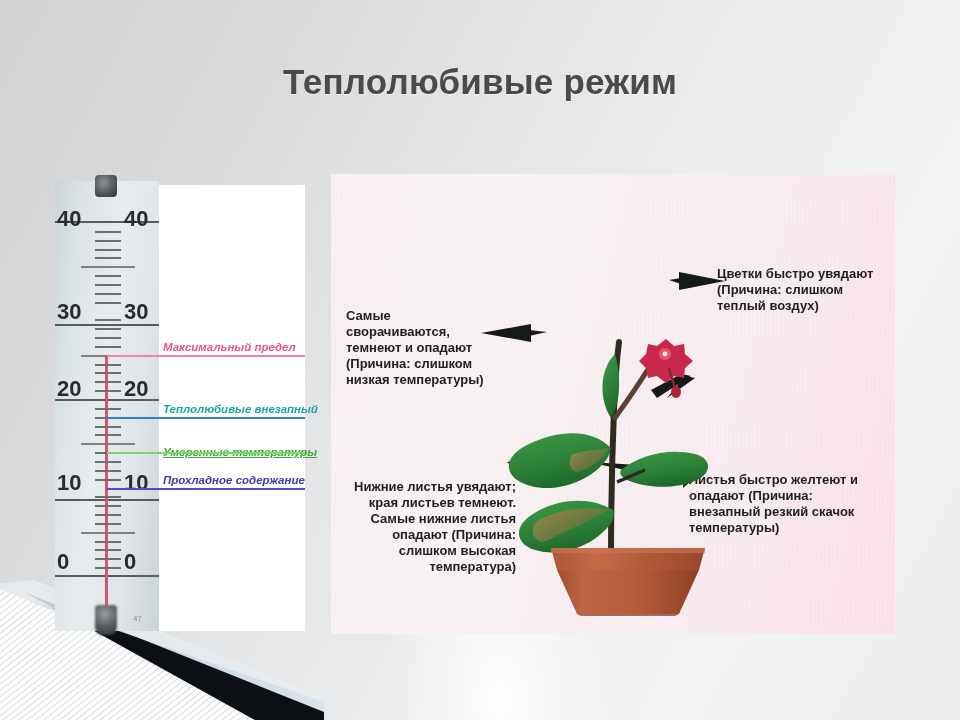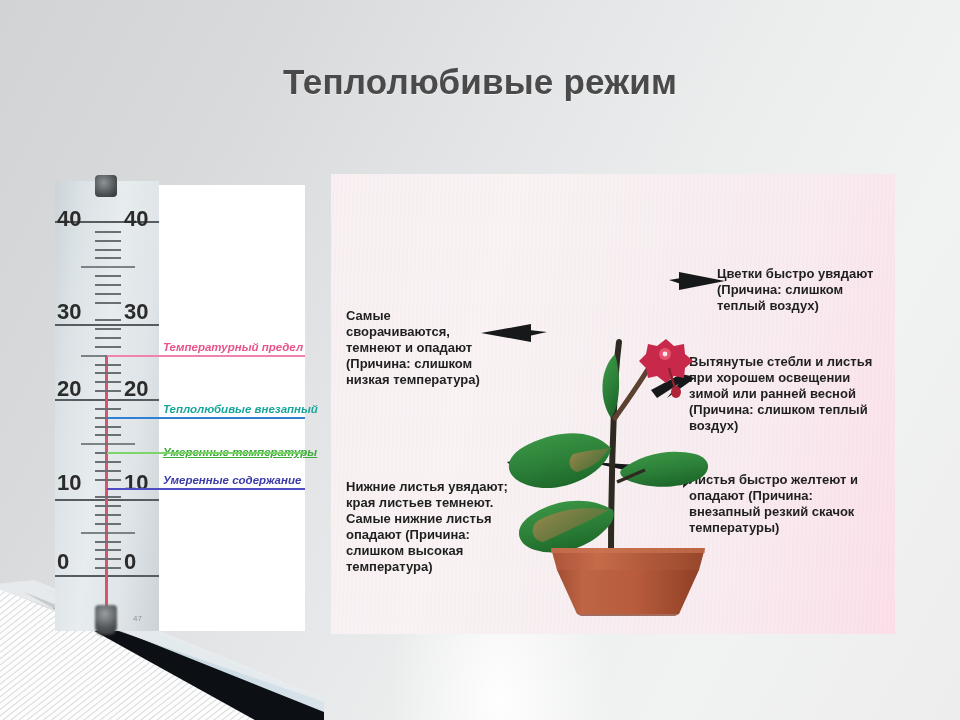--- a/index.html
+++ b/index.html
@@ -136,21 +136,21 @@
   }
 
   .callout {
     position: absolute;
     font-size: 13px; font-weight: bold; color: #1f1f1f;
     line-height: 1.235;
   }
   .callout .cause { font-weight: bold; }
 
   #c-leaves-curl   { left: 15px;  top: 134px; width: 152px; }
-  #c-lower-leaves  { left: 15px;  top: 305px; width: 170px; }
+  #c-lower-leaves  { left: 15px;  top: 305px; width: 170px; text-align: right; }
   #c-flowers       { left: 386px; top: 92px;  width: 165px; }
   #c-stretched     { left: 358px; top: 180px; width: 188px; }
   #c-yellow-leaves { left: 358px; top: 298px; width: 178px; }
 
   
   .arrow { position: absolute; }
 
   
   #plant { position: absolute; left: 168px; top: 84px; width: 234px; height: 360px; }
 </style>
@@ -242,58 +242,54 @@
         <div class="tick small" style="top: 102.95px;"></div>
         <div class="tick small" style="top: 94.1px;"></div>
         <div class="tick mid" style="top: 85.25px;"></div>
         <div class="tick small" style="top: 76.4px;"></div>
         <div class="tick small" style="top: 67.55px;"></div>
         <div class="tick small" style="top: 58.7px;"></div>
         <div class="tick small" style="top: 49.85px;"></div>
       </div>
 
     <div id="thermo-panel">
-        <div class="band-label" style="top: 156.75px; color: rgb(232, 83, 139);">Температурный предел</div>
+        <div class="band-label" style="top: 156.75px; color: rgb(232, 83, 139);">Максимальный предел</div>
         <div class="band-line" style="top: 169.75px; left: 0px; width: 146px; background: rgb(240, 131, 173);"></div>
         <div class="band-label" style="top: 218.7px; color: rgb(24, 166, 156);">Теплолюбивые внезапный</div>
         <div class="band-line" style="top: 231.7px; left: 0px; width: 146px; background: rgb(47, 127, 212);"></div>
         <div class="band-label" style="top: 262px; color: rgb(58, 169, 58); text-decoration: underline;">Умеренные температуры</div>
         <div class="band-line" style="top: 267.1px; left: 0px; width: 146px; background: rgb(127, 212, 106);"></div>
-        <div class="band-label" style="top: 289.5px; color: rgb(59, 59, 168);">Умеренные содержание</div>
+        <div class="band-label" style="top: 289.5px; color: rgb(59, 59, 168);">Прохладное содержание</div>
         <div class="band-line" style="top: 302.5px; left: 0px; width: 146px; background: rgb(78, 78, 194);"></div>
       </div>
   <div class="band-stub" style="top: 173.75px; left: 52px; width: 52px; background: rgb(240, 131, 173);"></div>
       <div class="band-stub" style="top: 235.7px; left: 52px; width: 52px; background: rgb(47, 127, 212);"></div>
       <div class="band-stub" style="top: 271.1px; left: 52px; width: 52px; background: rgb(127, 212, 106);"></div>
       <div class="band-stub" style="top: 306.5px; left: 52px; width: 52px; background: rgb(78, 78, 194);"></div>
     </div>
 
   <div id="poster">
     <div id="poster-grain"></div>
 
 
     <div class="callout" id="c-leaves-curl">
       <span>Самые сворачиваются, темнеют и опадают</span>
-      <span class="cause">(Причина: слишком низкая температура)</span>
+      <span class="cause">(Причина: слишком низкая температуры)</span>
     </div>
 
     <div class="callout" id="c-lower-leaves">
       <span>Нижние листья увядают; края листьев темнеют. Самые нижние листья опадают</span>
       <span class="cause">(Причина: слишком высокая температура)</span>
     </div>
 
     <div class="callout" id="c-flowers">
       <span>Цветки быстро увядают</span>
       <span class="cause">(Причина: слишком теплый воздух)</span>
     </div>
 
-    <div class="callout" id="c-stretched">
-      <span>Вытянутые стебли и листья при хорошем освещении зимой или ранней весной</span>
-      <span class="cause">(Причина: слишком теплый воздух)</span>
-    </div>
 
     <div class="callout" id="c-yellow-leaves">
       <span>Листья быстро желтеют и опадают</span>
       <span class="cause">(Причина: внезапный резкий скачок температуры)</span>
     </div>
 
     <svg class="arrow" style="left:150px; top:148px; width:66px; height:22px;" viewBox="0 0 66 22">
       <polygon points="0,11 50,2 50,20" fill="#16181a"></polygon>
       <polygon points="48,8 66,10 48,14" fill="#16181a"></polygon>
     </svg>

